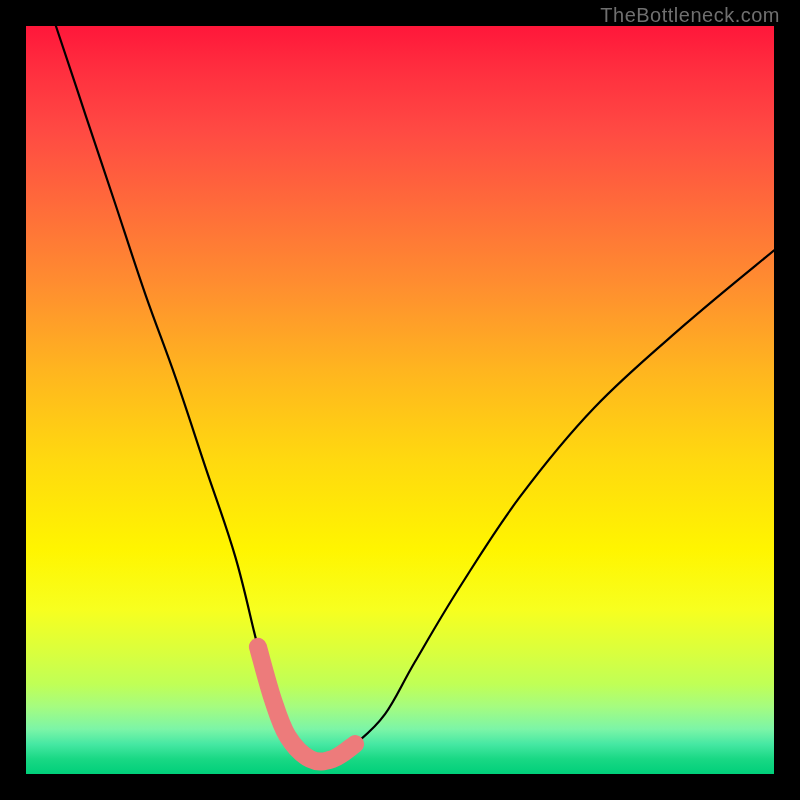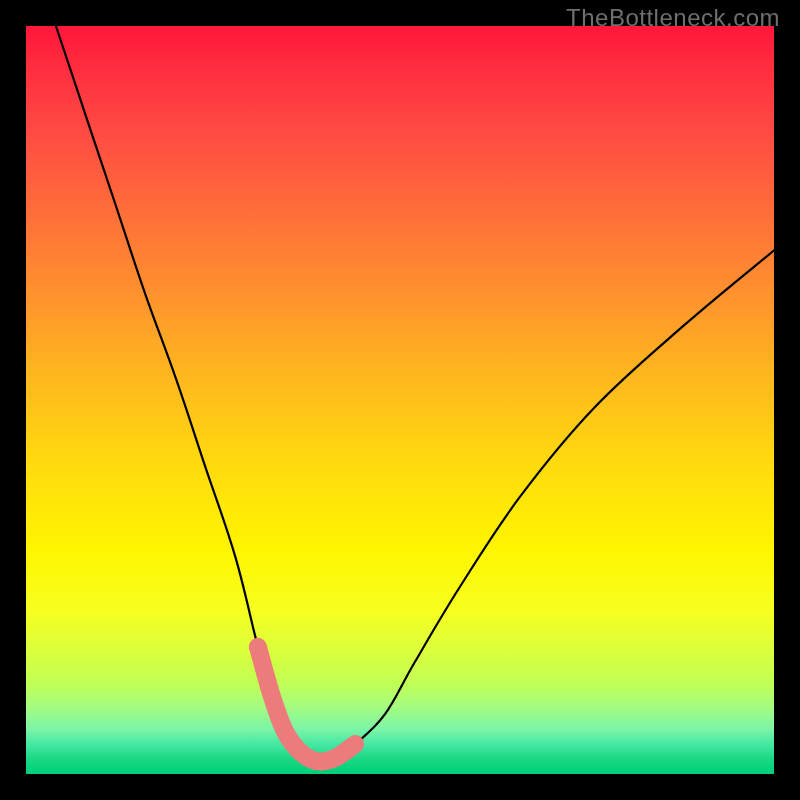--- a/index.html
+++ b/index.html
@@ -41,21 +41,21 @@
       #46e8a3 96%,
       #19d884 98%,
       #00cf7a 100%
     );
   }
   .watermark {
     position: absolute;
     top: 4px;
     right: 20px;
     color: #6f6f6f;
-    font-size: 24px;
+    font-size: 20px;
     font-weight: 500;
     letter-spacing: 0.5px;
     user-select: none;
   }
   svg.curve {
     position: absolute;
     left: 0;
     top: 0;
     width: 748px;
     height: 748px;

